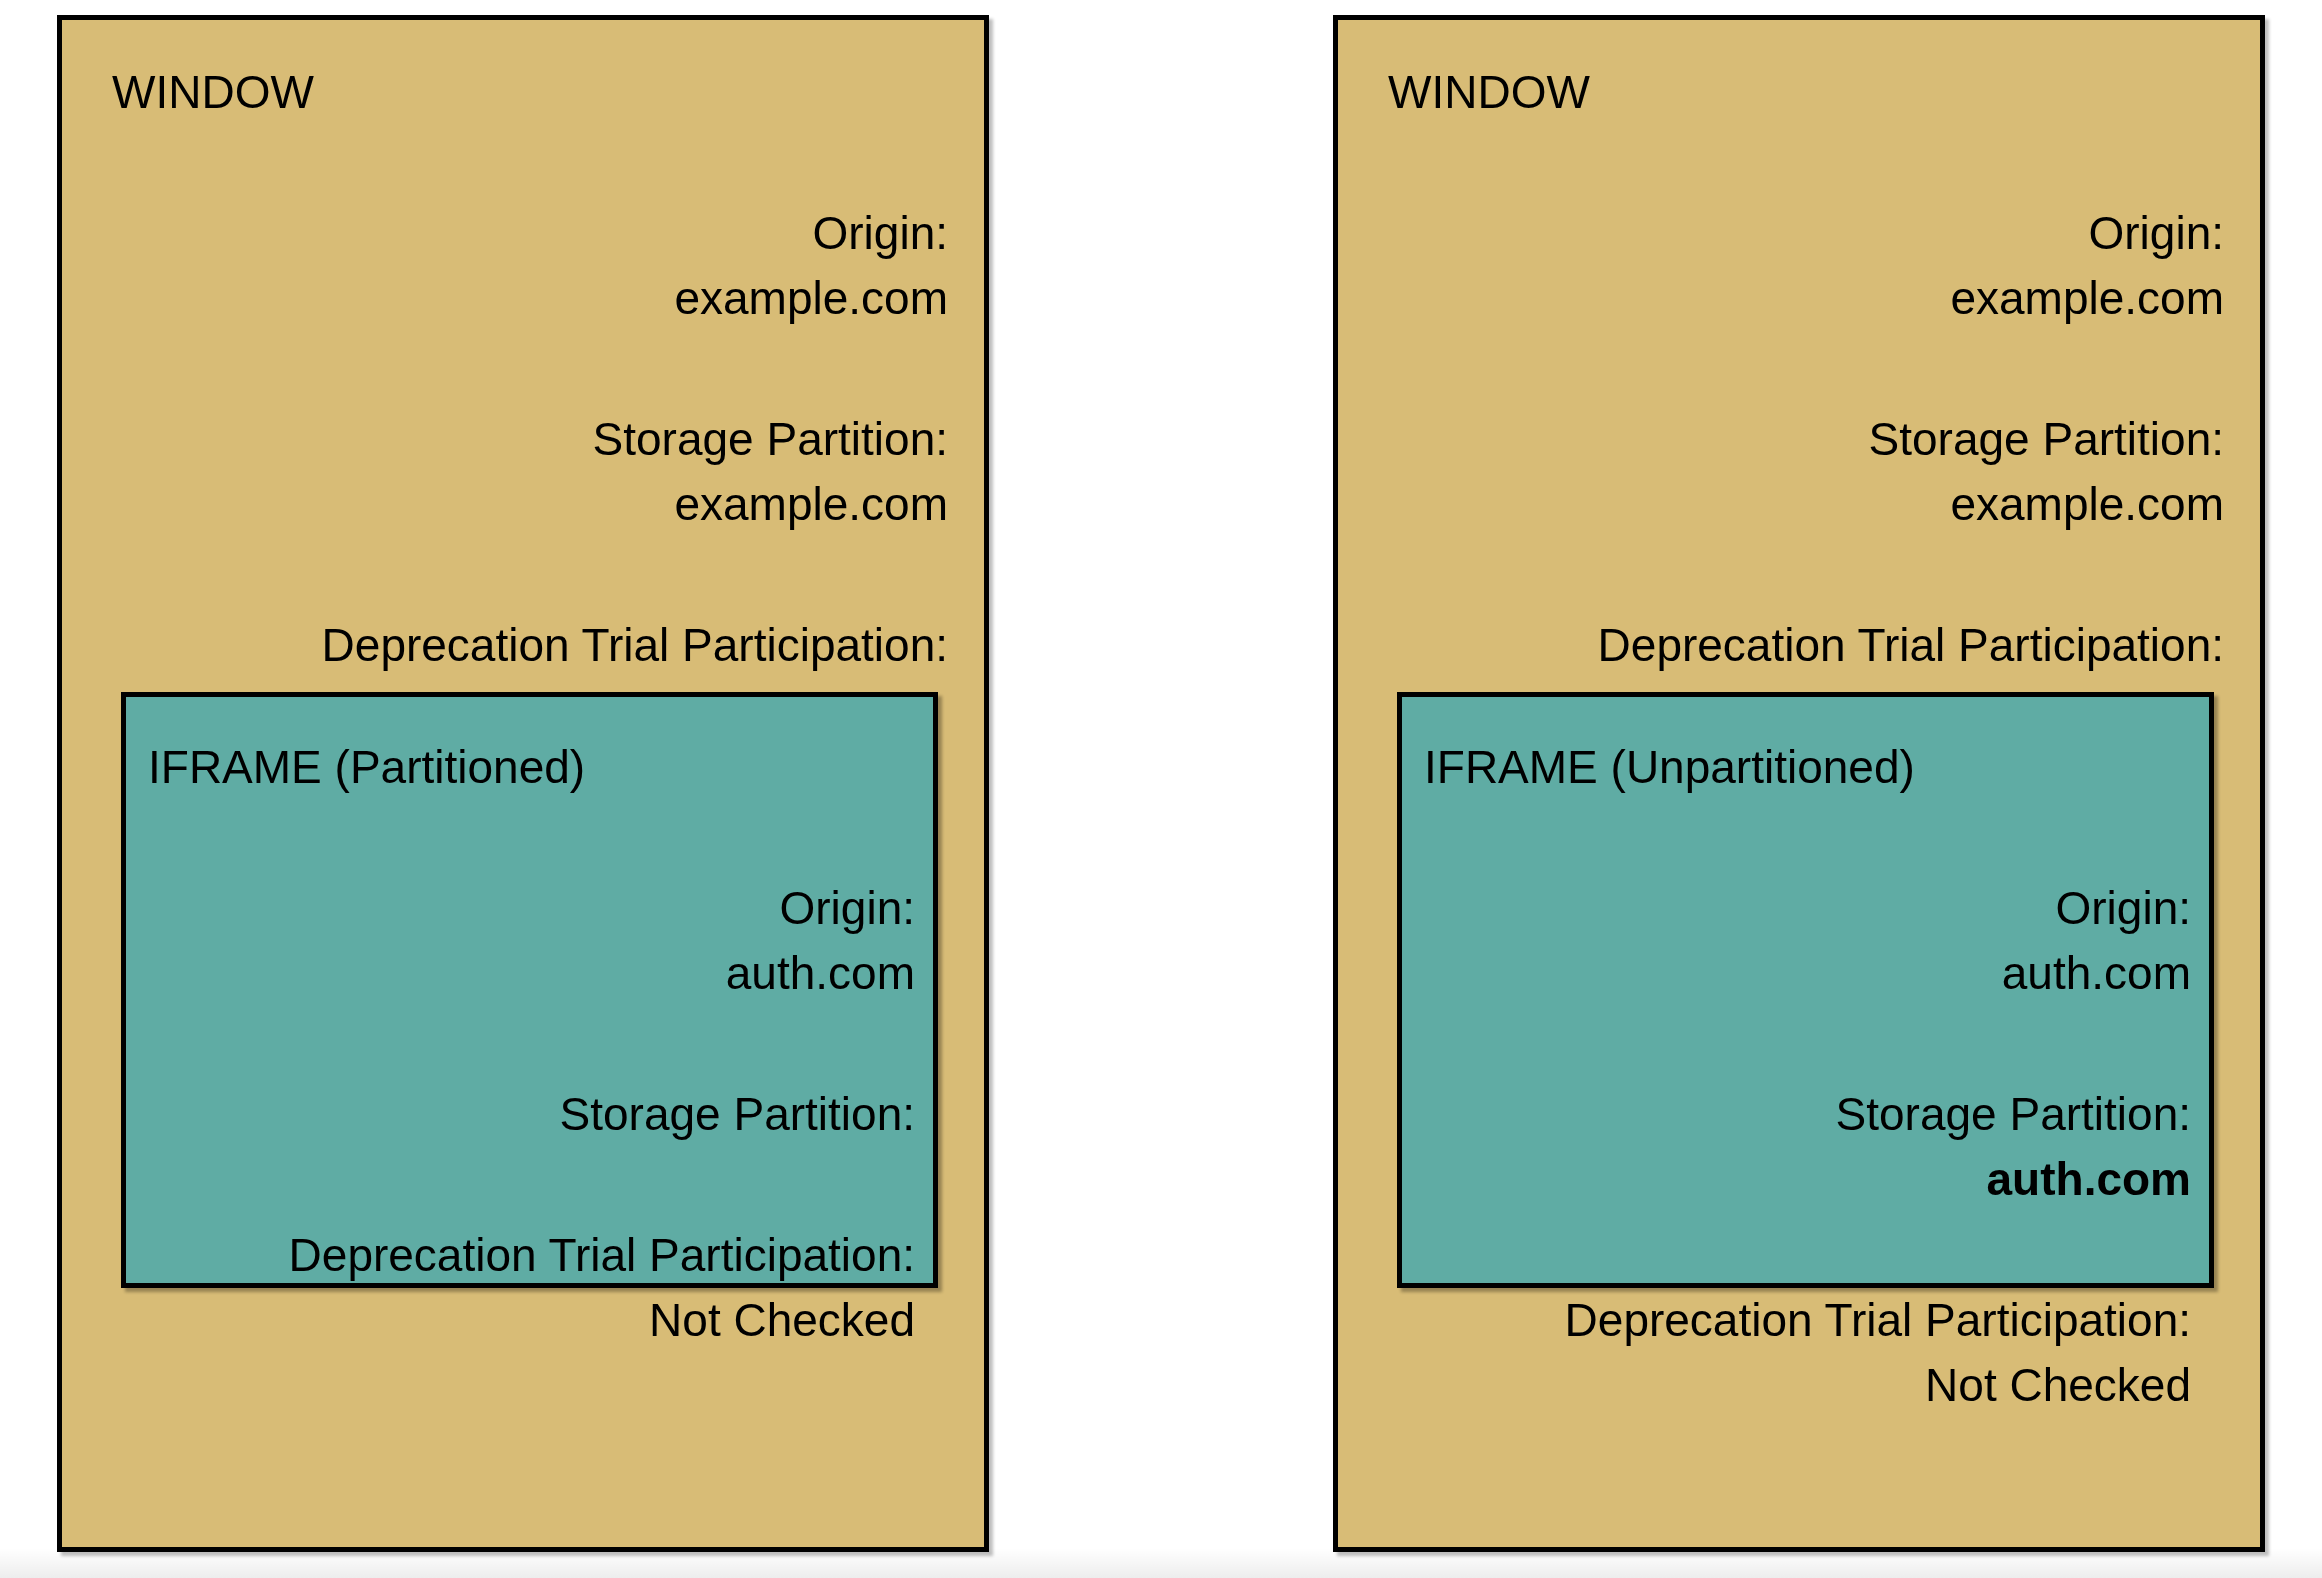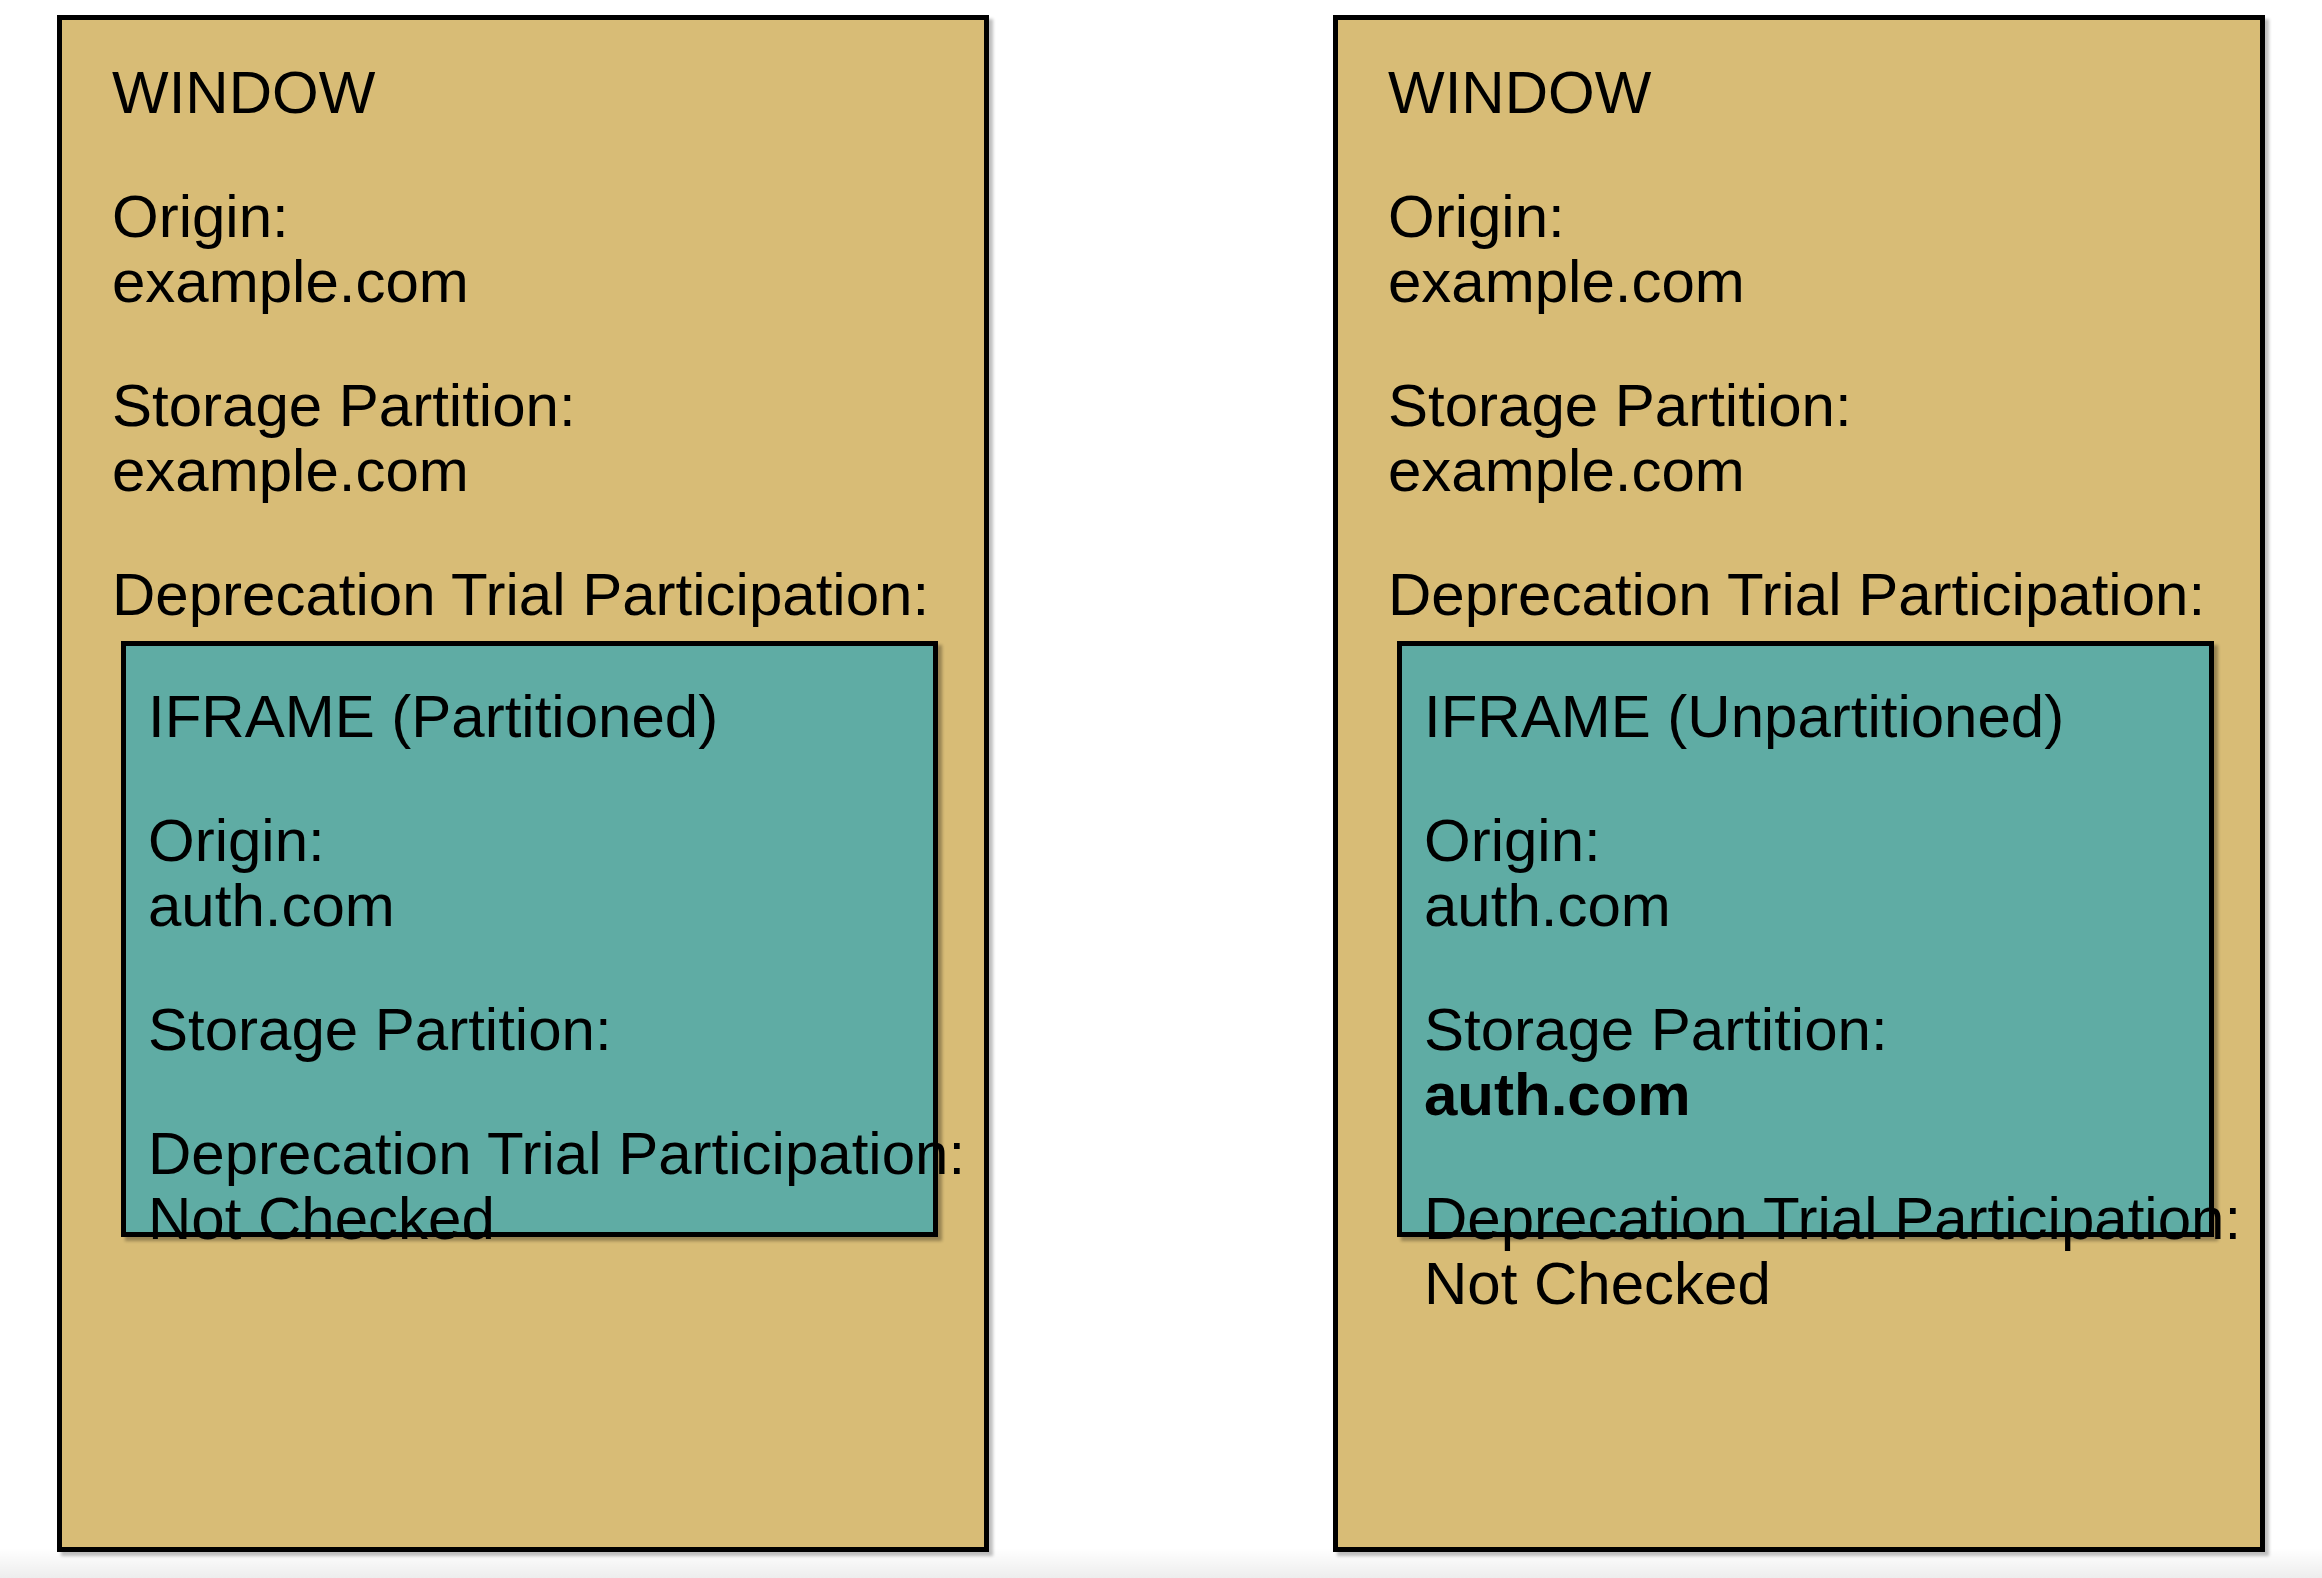--- a/index.html
+++ b/index.html
@@ -36,25 +36,25 @@
     height: 1537px;
     background: var(--window-bg);
     border: 5px solid var(--border-color);
     box-shadow: 4px 4px 3px rgba(0,0,0,0.25);
     padding: 40px 36px 0 50px;
   }
   .panel-left  { left: 57px;  }
   .panel-right { left: 1333px; }
 
   .line {
-    font-size: 60px;
+    font-size: 46px;
     line-height: 65px;
     white-space: nowrap;
   }
-  .para { margin-top: 59px; }
+  .para { margin-top: 76px; text-align: right; }
   .bold { font-weight: bold; }
 
   .iframe-box {
     margin-top: 14px;
     margin-left: 9px;
     width: 817px;
     height: 596px;
     background: var(--iframe-bg);
     border: 5px solid var(--border-color);
     box-shadow: 4px 4px 3px rgba(0,0,0,0.30);

